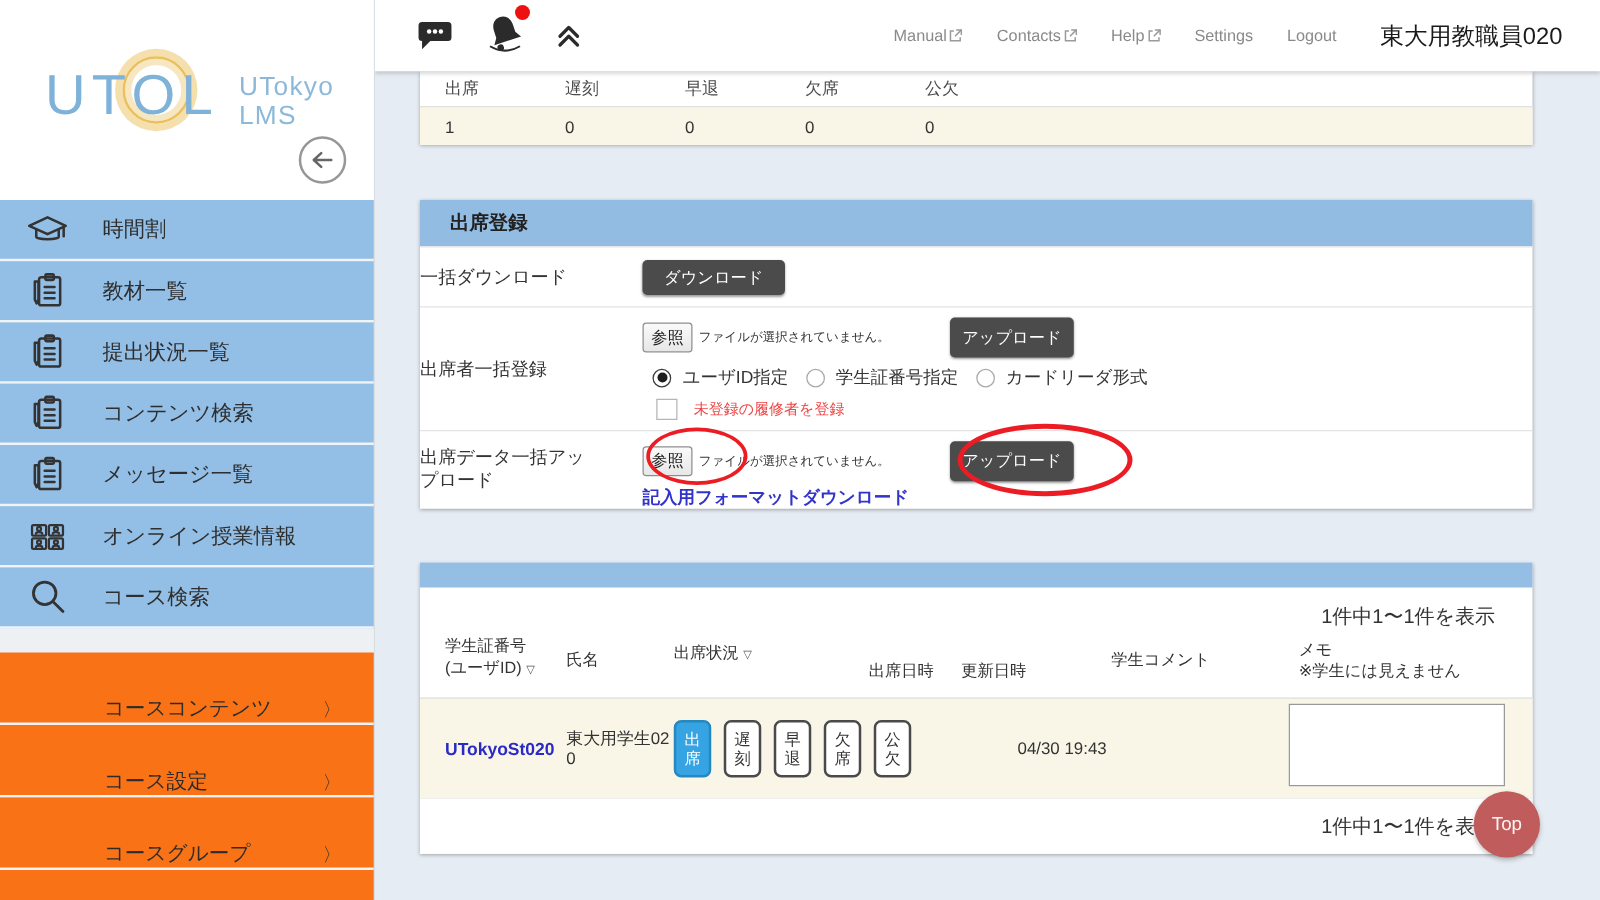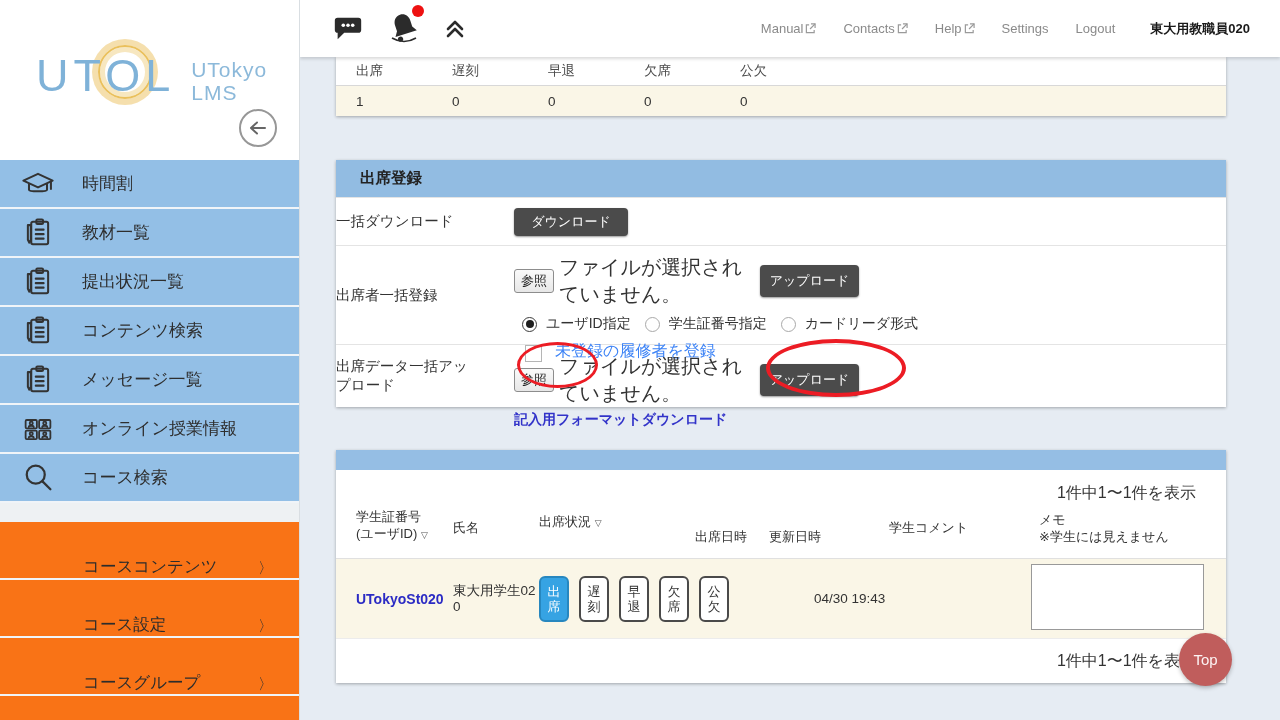--- a/index.html
+++ b/index.html
@@ -30,21 +30,21 @@
   svg.line-ic { stroke:#333; stroke-width:1.8; fill:none; stroke-linejoin:round; stroke-linecap:round; }
 
   
   .topbar { position:absolute; left:300px; top:0; width:980px; height:57px; background:#fff;
     box-shadow:0 2px 3px rgba(0,0,0,.15); display:flex; align-items:center; padding:0 30px 0 32px; z-index:9; }
   .tb-icons { display:flex; align-items:center; gap:22px; }
   .bell-wrap { position:relative; }
   .red-dot { position:absolute; right:-2px; top:-4px; width:12px; height:12px; border-radius:50%; background:#ee1111; }
   .tb-links { margin-left:auto; display:flex; align-items:center; gap:27px; }
   .tb-link { font-size:13px; color:#8a8a8a; text-decoration:none; display:flex; align-items:center; gap:2px; cursor:pointer; }
-  .tb-user { font-size:13px; font-weight:bold; color:#1a1a1a; margin-left:8px; }
+  .tb-user { font-size:19px; font-weight:normal; color:#1a1a1a; margin-left:8px; }
 
   
   .panel { position:absolute; width:890px; background:#fff; box-shadow:0 1px 3px rgba(0,0,0,.3); }
 
   
   .stats { left:336px; top:57px; }
   .stats .hrow { display:flex; height:29px; align-items:center; border-bottom:1px solid #d8d8d8; }
   .stats .vrow { display:flex; height:30px; align-items:center; background:#faf6e7; }
   .stats .cell { width:96px; padding-left:20px; font-size:13.5px; color:#4a4a4a; }
   .stats .vrow .cell { color:#333; }
@@ -59,27 +59,27 @@
     font-size:14.5px; color:#333; }
   .att-label .wrap { width:140px; line-height:19px; word-break:break-all; }
   .att-content { flex:1; padding:8px 0; }
   .dark-btn { background:#4b4b4b; color:#fff; border:none; border-radius:4px; font-size:13px;
     box-shadow:0 1px 2px rgba(0,0,0,.4); cursor:pointer; font-family:inherit; }
   .dl-btn { width:114px; height:28px; margin:2px 0; }
   .upload-btn { width:99px; height:32px; }
   .file-line { display:flex; align-items:center; }
   .browse-btn { width:40px; height:24px; font-size:13px; color:#222; background:linear-gradient(#fafafa,#e7e7e7);
     border:1px solid #8d8d8d; border-radius:3px; cursor:pointer; font-family:inherit; }
-  .file-status { font-size:20px; color:#333; margin-left:5px; width:201px; }
+  .file-status { font-size:10px; color:#333; margin-left:5px; width:201px; }
   .radio-line { display:flex; align-items:center; margin-top:7px; padding-left:8px; font-size:14px; color:#333; }
   .radio { width:15px; height:15px; border:1.5px solid #a9a9a9; border-radius:50%; background:#fff; margin-right:9px; position:relative; }
   .radio.sel { border-color:#3c3c3c; }
   .radio.sel::after { content:""; position:absolute; inset:2.5px; border-radius:50%; background:#1e1e1e; }
   .radio-line .rlabel { margin-right:14px; }
-  .check-line { display:flex; align-items:flex-end; margin-top:8px; padding-left:11px; font-size:16px; color:#3b82f6; }
+  .check-line { display:flex; align-items:flex-end; margin-top:8px; padding-left:11px; font-size:12px; color:#ef4444; }
   .checkbox { width:17px; height:17px; border:1.5px solid #b5b5b5; background:#fff; margin-right:13px; }
   .format-link { display:inline-block; margin-top:4px; font-size:14px; font-weight:bold; color:#3233c9; text-decoration:none; cursor:pointer; }
 
   
   .list { left:336px; top:450px; }
   .blue-bar { height:20px; background:#95bee4; }
   .pag-top { text-align:right; padding:13px 30px 0 0; font-size:16px; color:#333; }
   .lhead { display:grid; grid-template-columns:97px 86px 156px 74px 120px 150px 1fr;
     padding:4px 0 10px 20px; font-size:13px; color:#333; align-items:center; min-height:54px; }
   .lhead .c-id { align-self:start; line-height:17px; }

